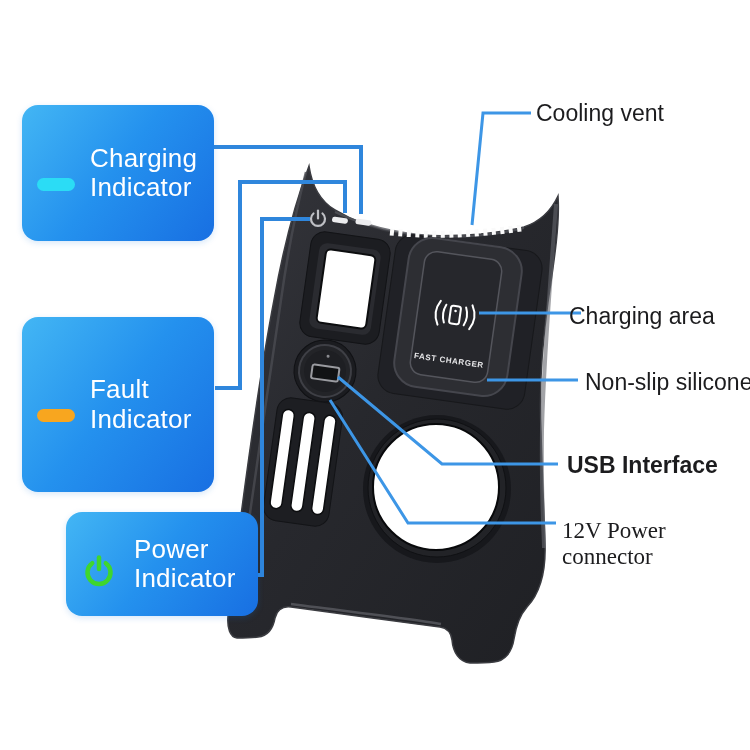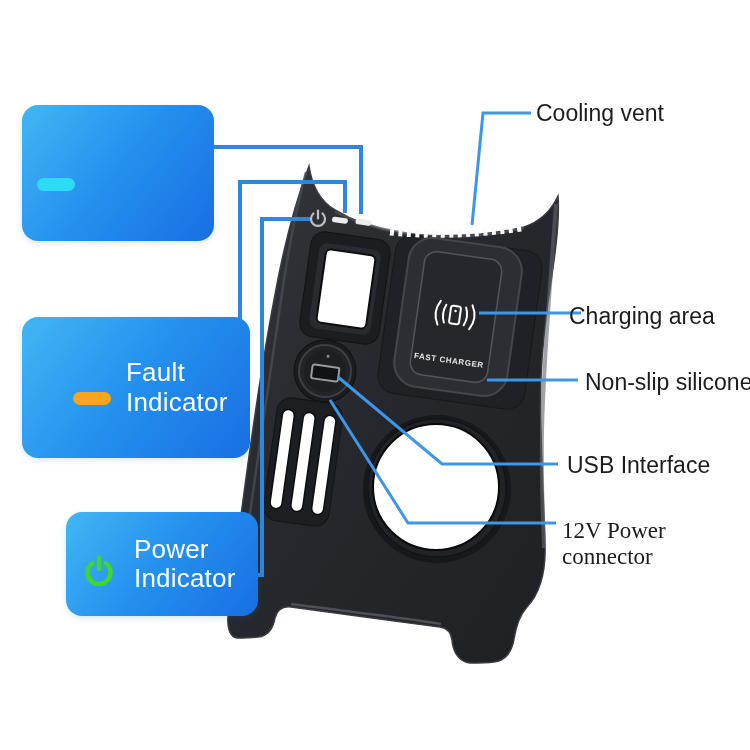--- a/index.html
+++ b/index.html
@@ -23,32 +23,32 @@
   }
   .ind-box .pill{width:38px;height:13px;border-radius:7px;transform:translateY(11px);}
   .pill-cyan{background:#2bdcf5;}
   .pill-orange{background:#f8a61f;}
   .power-svg{transform:translateY(7px);}
   .ind-label{
     margin-left:7px;width:114px;color:#ffffff;font-size:26px;line-height:1.13;
     letter-spacing:.2px;
   }
   #box-charging{top:105px;height:136px;}
-  #box-fault{top:317px;height:141px;padding-left:36px;}
+  #box-fault{top:317px;height:175px;}
   #box-power{top:512px;height:104px;margin-left:44px;}
 
   
   .callout-label{
     position:absolute;color:#1c1c1e;font-size:23px;line-height:26px;z-index:2;
     white-space:nowrap;
   }
   #lbl-cooling{left:536px;top:100px;text-align:center;}
   #lbl-charging-area{left:569px;top:303px;}
   #lbl-nonslip{left:585px;top:369px;}
-  #lbl-usb{left:567px;top:452px;}
+  #lbl-usb{left:567px;top:452px;font-weight:bold;}
   #lbl-12v{left:562px;top:518px;white-space:normal;width:130px;font-family:Liberation Serif, serif;}
 </style>
 </head>
 <body>
 
 <svg id="scene-svg" width="750" height="750" viewBox="0 0 750 750">
   <defs>
     <linearGradient id="bodyGrad" x1="0" y1="0" x2="1" y2="1">
       <stop offset="0" stop-color="#35363c"></stop>
       <stop offset="0.45" stop-color="#27282d"></stop>
@@ -150,20 +150,21 @@
     <polyline points="487,380 578,380"></polyline>
     <polyline points="338,377 442,464 558,464"></polyline>
     <polyline points="330,400 408,523 556,523"></polyline>
   </g>
 </svg>
 
 <div class="ind-box" id="box-charging">
   <div class="icon-wrap">
     <div class="pill pill-cyan"></div>
   </div>
+  <div class="ind-label">Charging Indicator</div>
 </div>
 
 <div class="ind-box" id="box-fault">
   <div class="icon-wrap">
     <div class="pill pill-orange"></div>
   </div>
   <div class="ind-label">Fault Indicator</div>
 </div>
 
 <div class="ind-box" id="box-power">

